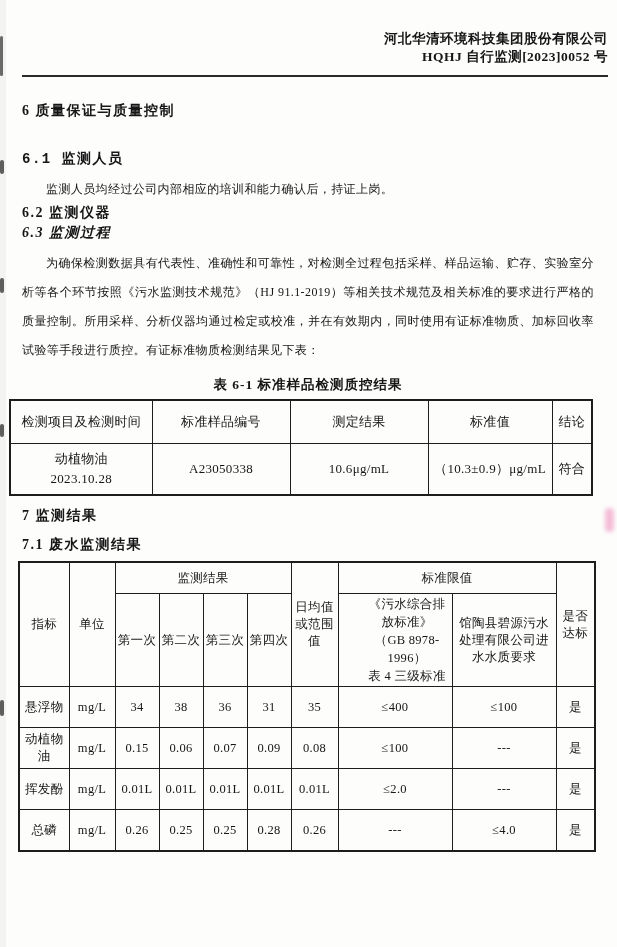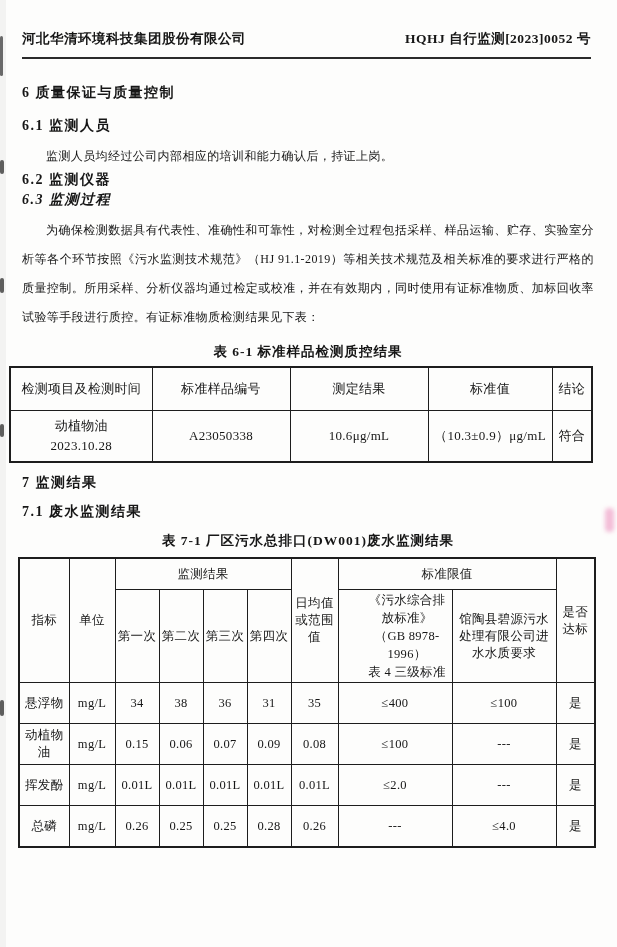--- a/index.html
+++ b/index.html
@@ -8,29 +8,29 @@
     background:#f4f4f2;
     font-family:"Liberation Serif","DejaVu Serif",serif;
     color:#161616;
   }
   .page{
     position:relative;width:617px;height:947px;
     background:#fdfdfc;overflow:hidden;
   }
   
   .doc-header{
-    margin:30px 26px 0 22px;
+    margin:30px 9px 0 22px;
     display:flex;justify-content:space-between;align-items:flex-end;
     font-size:13.5px;font-weight:600;letter-spacing:0.5px;
-    padding-bottom:9px;border-bottom:2px solid #2b2b2b;
+    padding-bottom:9px;border-bottom:2px solid #2b2b2b;flex-direction:column;
   }
   .content{margin:0 23px 0 22px;}
   .sec-h{font-size:14px;font-weight:700;letter-spacing:1.5px;margin:0;}
   .h-6{margin-top:25px;}
-  .h-61{margin-top:15px;}
+  .h-61{margin-top:30px;font-family:Liberation Mono, monospace;}
   .h-62{}
   .h-63{margin-top:2px;font-style:italic;}
   .h-7{margin-top:11px;}
   .h-71{margin-top:11px;}
   .para{
     margin:7px 0 0 0;font-size:12px;line-height:29px;
     text-align:justify;text-indent:2em;letter-spacing:0.4px;
   }
   .tbl-caption{
     margin-top:11px;text-align:center;font-size:13.5px;
@@ -112,21 +112,20 @@
         <td>10.6μg/mL</td>
         <td>（10.3±0.9）μg/mL</td>
         <td>符合</td>
       </tr>
     </tbody>
       </table>
 
     <p class="sec-h h-7">7  监测结果</p>
     <p class="sec-h h-71">7.1  废水监测结果</p>
 
-    <div class="tbl-caption">表 7-1  厂区污水总排口(DW001)废水监测结果</div>
 
     <table class="t7">
       <colgroup>
         <col style="width:50px">
           <col style="width:46px">
           <col style="width:44px">
           <col style="width:44px">
         <col style="width:44px">
           <col style="width:44px">
           <col style="width:47px">

